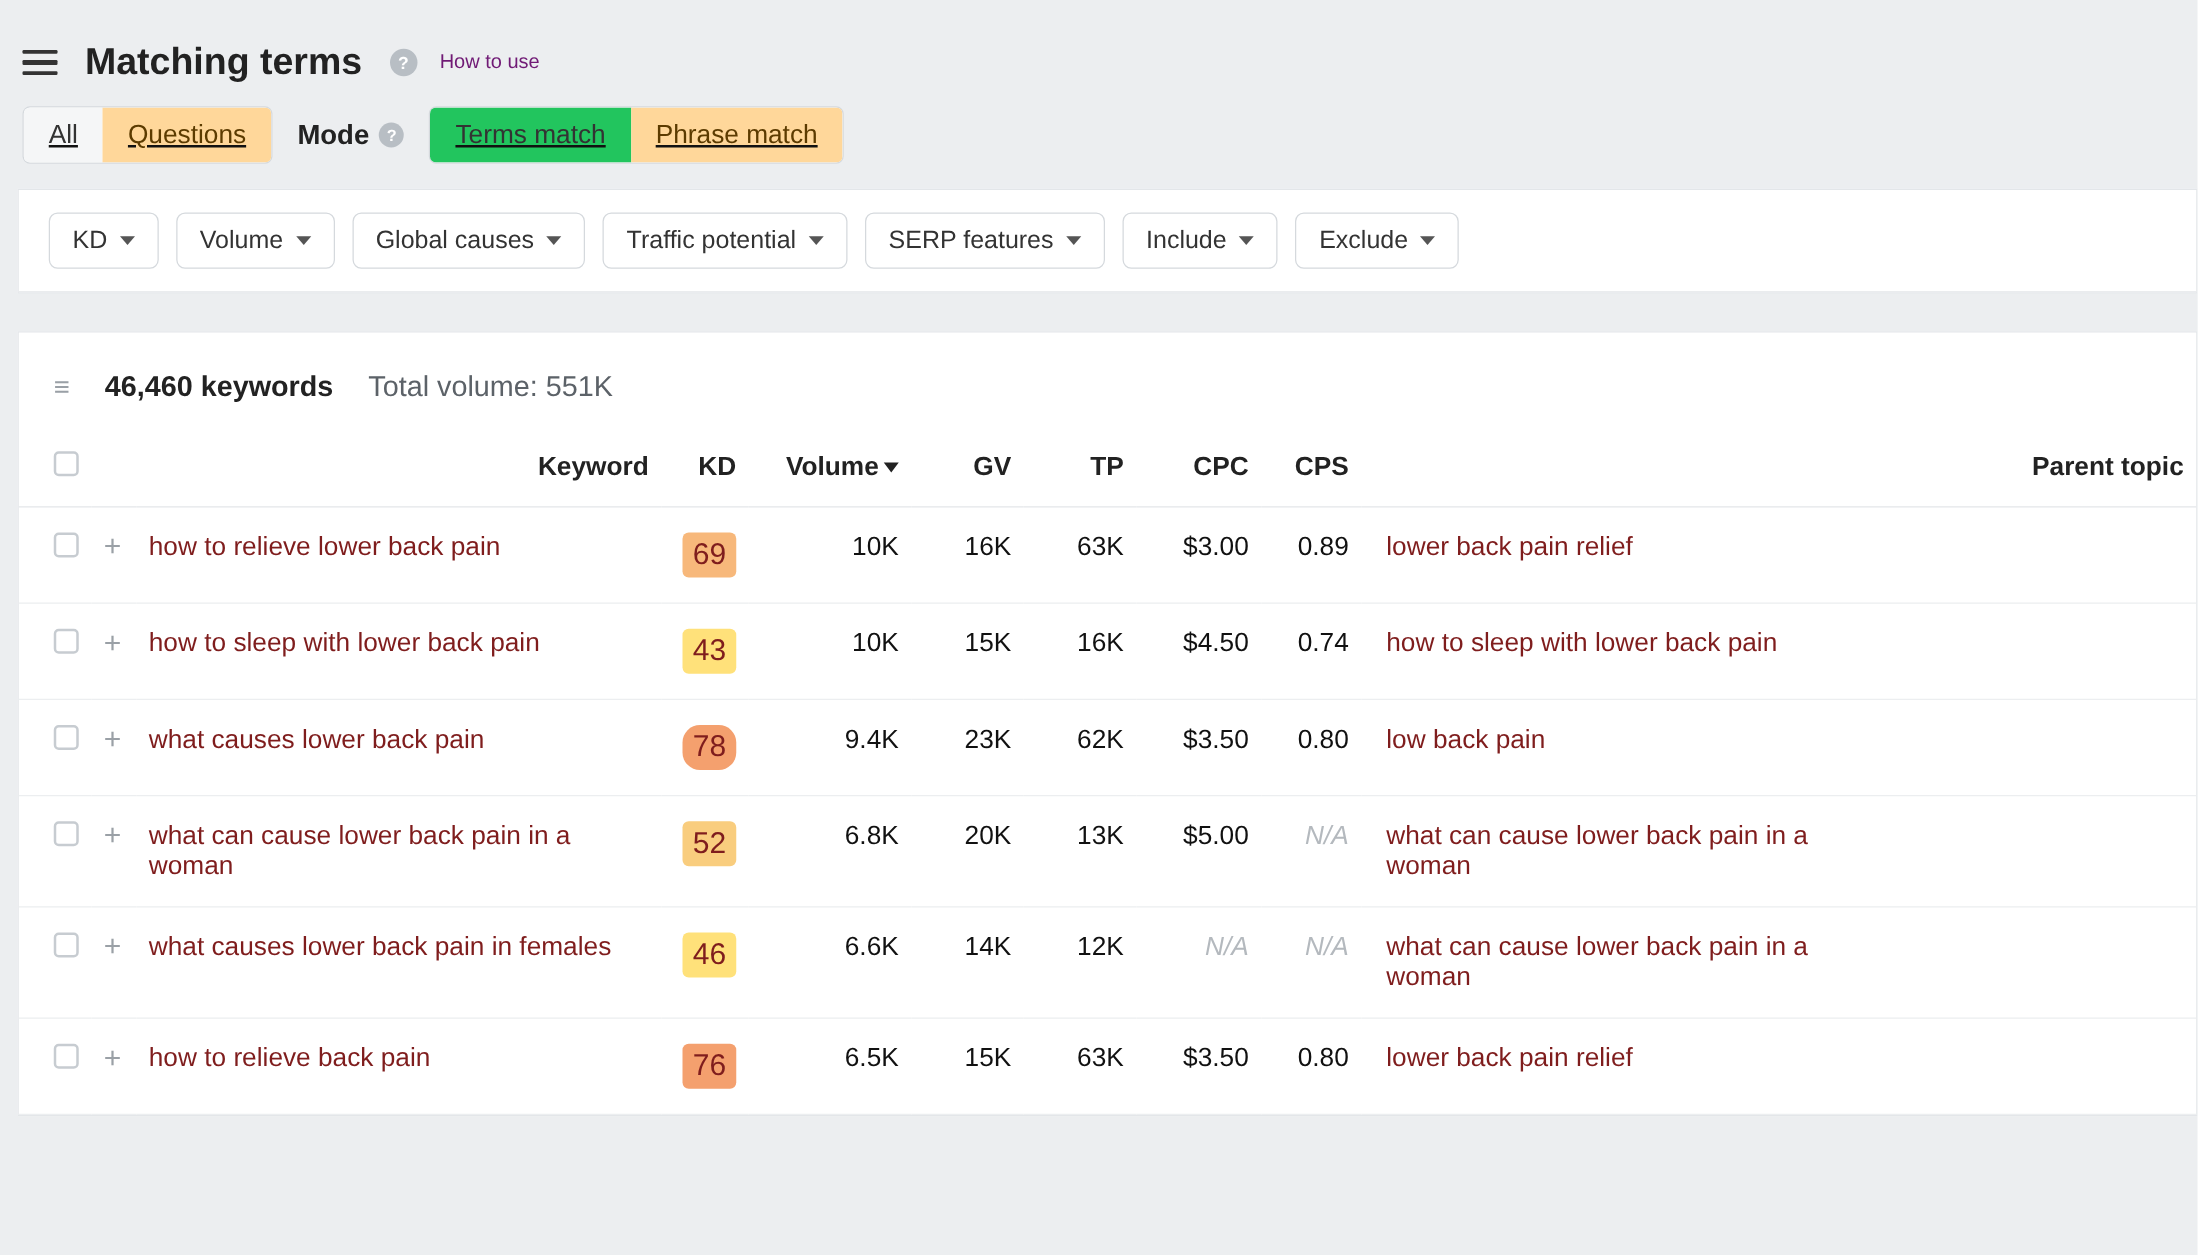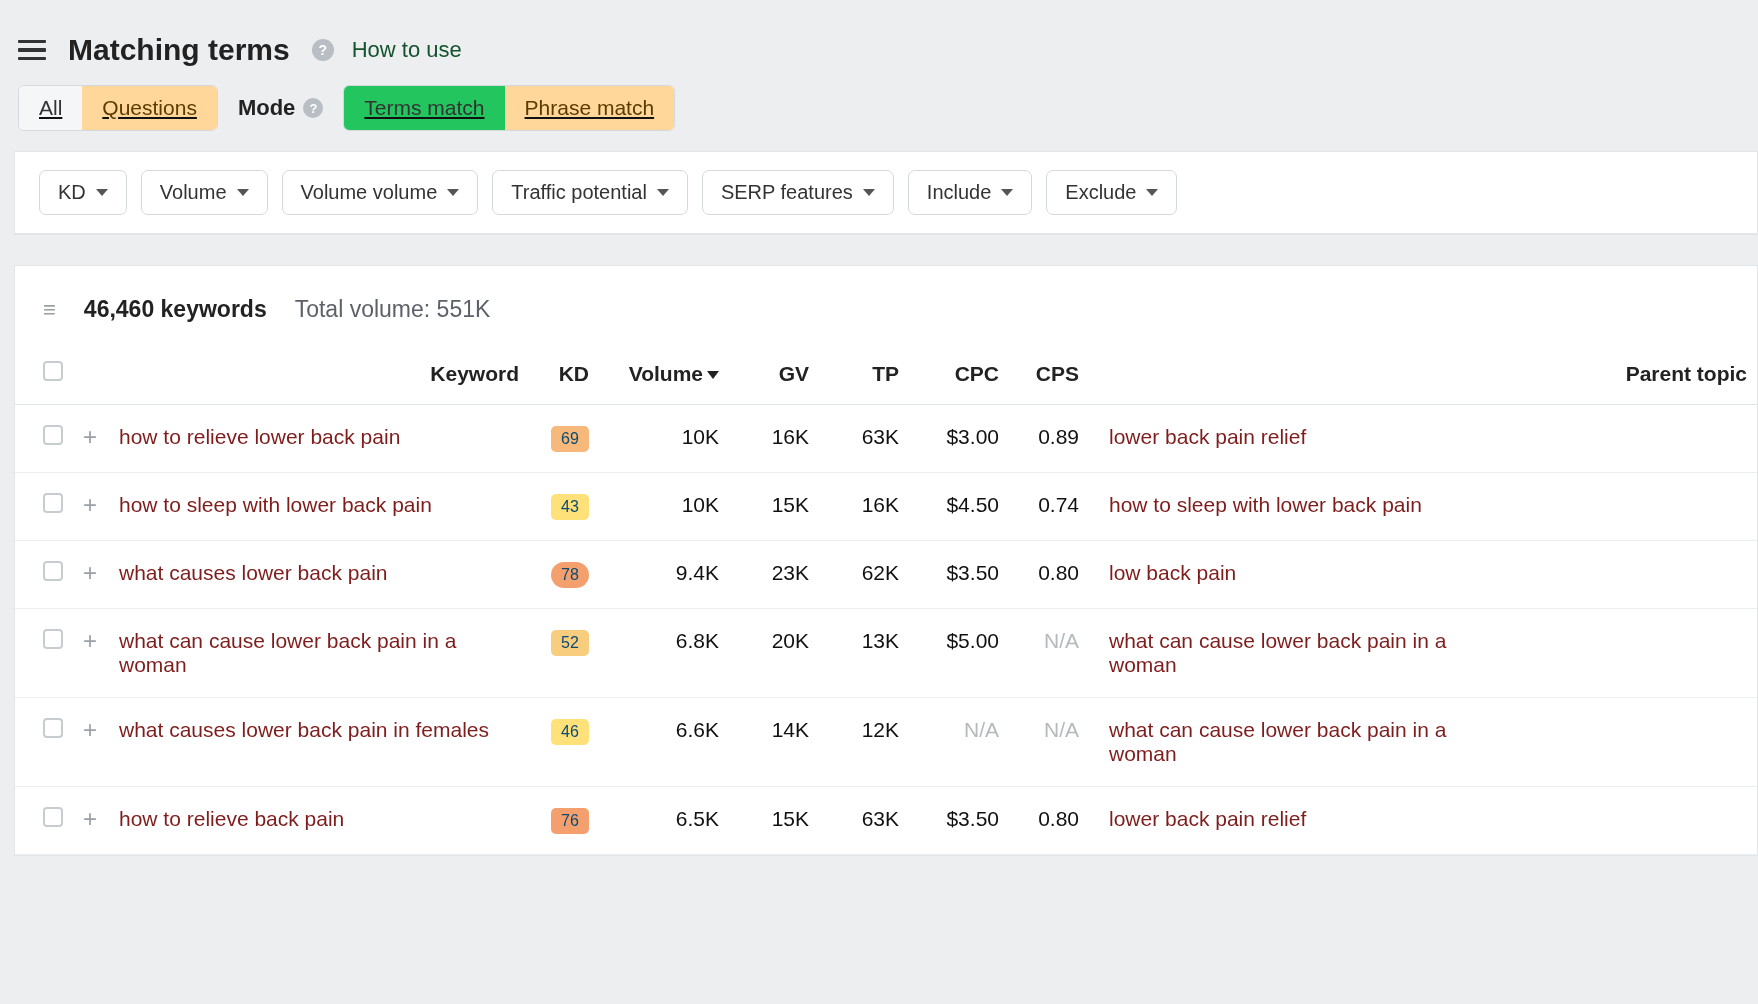--- a/index.html
+++ b/index.html
@@ -32,22 +32,22 @@
   color: #222;
 }
 .help-icon {
   width: 22px; height: 22px; border-radius: 50%;
   background: #b8bec4;
   color: #fff;
   display: inline-flex; align-items: center; justify-content: center;
   font-size: 14px; font-weight: 700;
 }
 .how-to-use {
-  color: #14532d;
-  font-size: 22px;
+  color: #701a75;
+  font-size: 16px;
   margin-left: -4px;
 }
 .toolbar {
   display: flex;
   align-items: center;
   padding: 0 18px 20px 18px;
   gap: 20px;
 }
 .toggle-group {
   display: flex;
@@ -167,24 +167,24 @@
 }
 .kw-link { max-width: 380px; display: inline-block; }
 .parent-link { max-width: 350px; display: inline-block; }
 .kd-badge {
   display: inline-block;
   min-width: 38px;
   padding: 4px 8px;
   border-radius: 5px;
   text-align: center;
   font-weight: 500;
-  color: #0c4a6e;
-  font-size: 16px;
-}
-.na { color: #b4b9be; }
+  color: #7f1d1d;
+  font-size: 24px;
+}
+.na { color: #b4b9be; font-style: italic; }
 .col-checkbox { width: 44px; padding-left: 28px !important; }
 .col-plus { width: 36px; }
 .col-kw { width: 420px; }
 .col-kd { width: 70px; text-align: right;}
 .col-vol { width: 130px; }
 .col-gv { width: 90px; }
 .col-tp { width: 90px; }
 .col-cpc { width: 100px; }
 .col-cps { width: 80px; }
 .sort-caret {
@@ -229,21 +229,21 @@
   <div class="filter-bar" id="filter-bar">
       <button class="filter-btn">
         <span>KD</span>
         <span class="caret-down"></span>
       </button>
       <button class="filter-btn">
         <span>Volume</span>
         <span class="caret-down"></span>
       </button>
       <button class="filter-btn">
-        <span>Volume volume</span>
+        <span>Global causes</span>
         <span class="caret-down"></span>
       </button>
       <button class="filter-btn">
         <span>Traffic potential</span>
         <span class="caret-down"></span>
       </button>
       <button class="filter-btn">
         <span>SERP features</span>
         <span class="caret-down"></span>
       </button>

